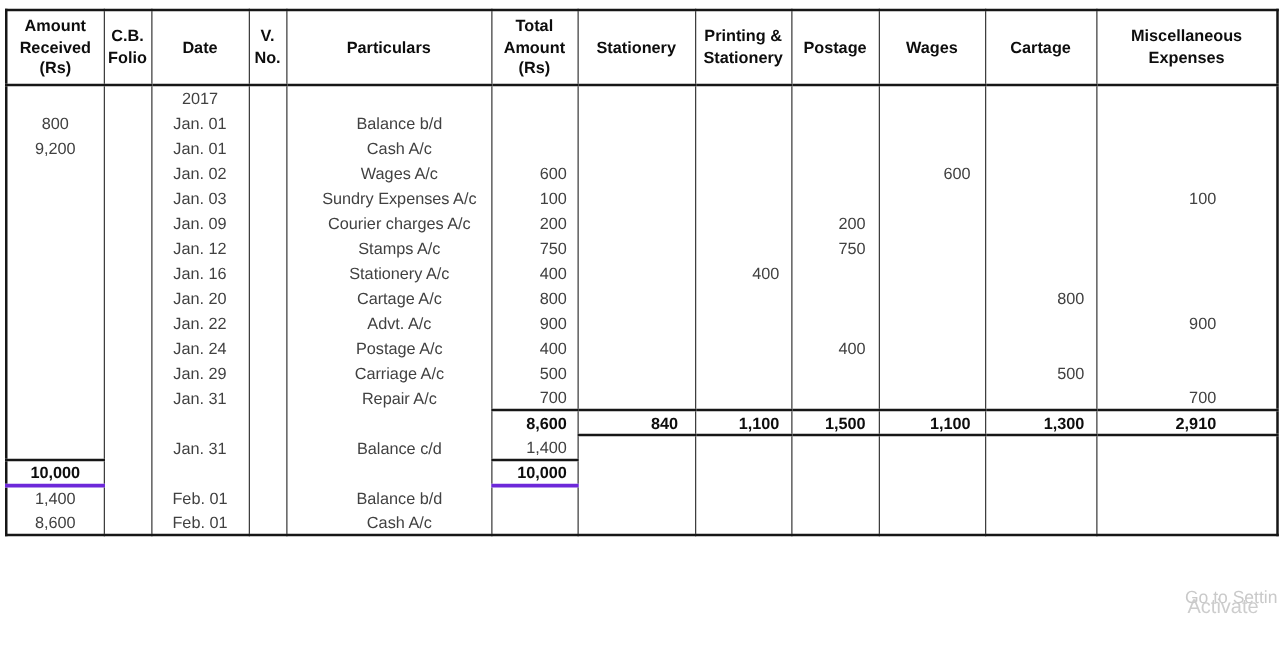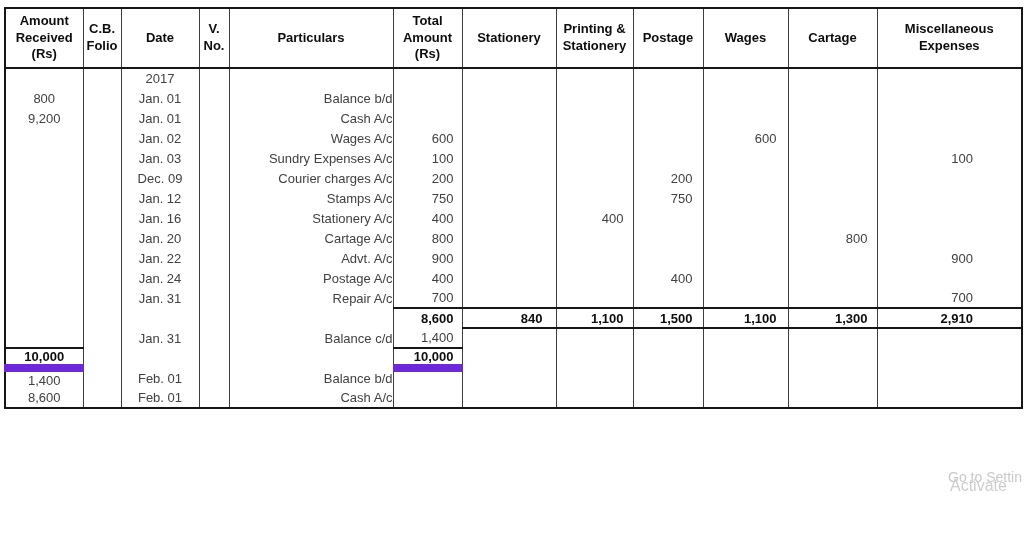--- a/index.html
+++ b/index.html
@@ -43,21 +43,21 @@
   }
   tbody td {
     height: 20px;
     font-size: 13px;
     color: #414141;
     vertical-align: middle;
     white-space: nowrap;
     overflow: visible;
   }
   tbody td.c1, tbody td.c2, tbody td.c3, tbody td.c4 { text-align: center; }
-  tbody td.c5  { text-align: right;  padding-left: 17px; }
+  tbody td.c5  { text-align: center;  padding-left: 17px; }
   tbody td.c6  { text-align: right; padding-right: 8px; }
   tbody td.c7  { text-align: right; padding-right: 13px; }
   tbody td.c8  { text-align: right; padding-right: 9px; }
   tbody td.c9  { text-align: right; padding-right: 10px; }
   tbody td.c10 { text-align: right; padding-right: 11px; }
   tbody td.c11 { text-align: right; padding-right: 9px; }
   tbody td.c12 { text-align: right; padding-right: 48px; }
 
   tr.totals td { font-weight: bold; color: #0d0d0d; }
   tr.totals td.c6, tr.totals td.c7, tr.totals td.c8, tr.totals td.c9,
@@ -65,21 +65,21 @@
     border-top: 2px solid #161616;
   }
   tr.totals td.c7, tr.totals td.c8, tr.totals td.c9,
   tr.totals td.c10, tr.totals td.c11, tr.totals td.c12 {
     border-bottom: 2px solid #161616;
   }
   tr.closing td.c1, tr.closing td.c6 {
     font-weight: bold;
     color: #0d0d0d;
     border-top: 2px solid #161616;
-    border-bottom: 8px solid #6d28d9;
+    border-bottom: 3px solid #6d28d9;
   }
   .wm1 {
     position: absolute;
     left: 950px; top: 477px;
     font-size: 16px;
     color: #cdcdcd;
     white-space: nowrap;
   }
   .wm2 {
     position: absolute;
@@ -200,21 +200,21 @@
           <td class="c7"></td>
           <td class="c8"></td>
           <td class="c9"></td>
           <td class="c10"></td>
           <td class="c11"></td>
           <td class="c12">100</td>
         </tr>
         <tr class="plain">
           <td class="c1"></td>
           <td class="c2"></td>
-          <td class="c3">Dec. 09</td>
+          <td class="c3">Jan. 09</td>
           <td class="c4"></td>
           <td class="c5">Courier charges A/c</td>
           <td class="c6">200</td>
           <td class="c7"></td>
           <td class="c8"></td>
           <td class="c9">200</td>
           <td class="c10"></td>
           <td class="c11"></td>
           <td class="c12"></td>
         </tr>
@@ -279,20 +279,34 @@
           <td class="c2"></td>
           <td class="c3">Jan. 24</td>
           <td class="c4"></td>
           <td class="c5">Postage A/c</td>
           <td class="c6">400</td>
           <td class="c7"></td>
           <td class="c8"></td>
           <td class="c9">400</td>
           <td class="c10"></td>
           <td class="c11"></td>
+          <td class="c12"></td>
+        </tr>
+        <tr class="plain">
+          <td class="c1"></td>
+          <td class="c2"></td>
+          <td class="c3">Jan. 29</td>
+          <td class="c4"></td>
+          <td class="c5">Carriage A/c</td>
+          <td class="c6">500</td>
+          <td class="c7"></td>
+          <td class="c8"></td>
+          <td class="c9"></td>
+          <td class="c10"></td>
+          <td class="c11">500</td>
           <td class="c12"></td>
         </tr>
         <tr class="plain">
           <td class="c1"></td>
           <td class="c2"></td>
           <td class="c3">Jan. 31</td>
           <td class="c4"></td>
           <td class="c5">Repair A/c</td>
           <td class="c6">700</td>
           <td class="c7"></td>

